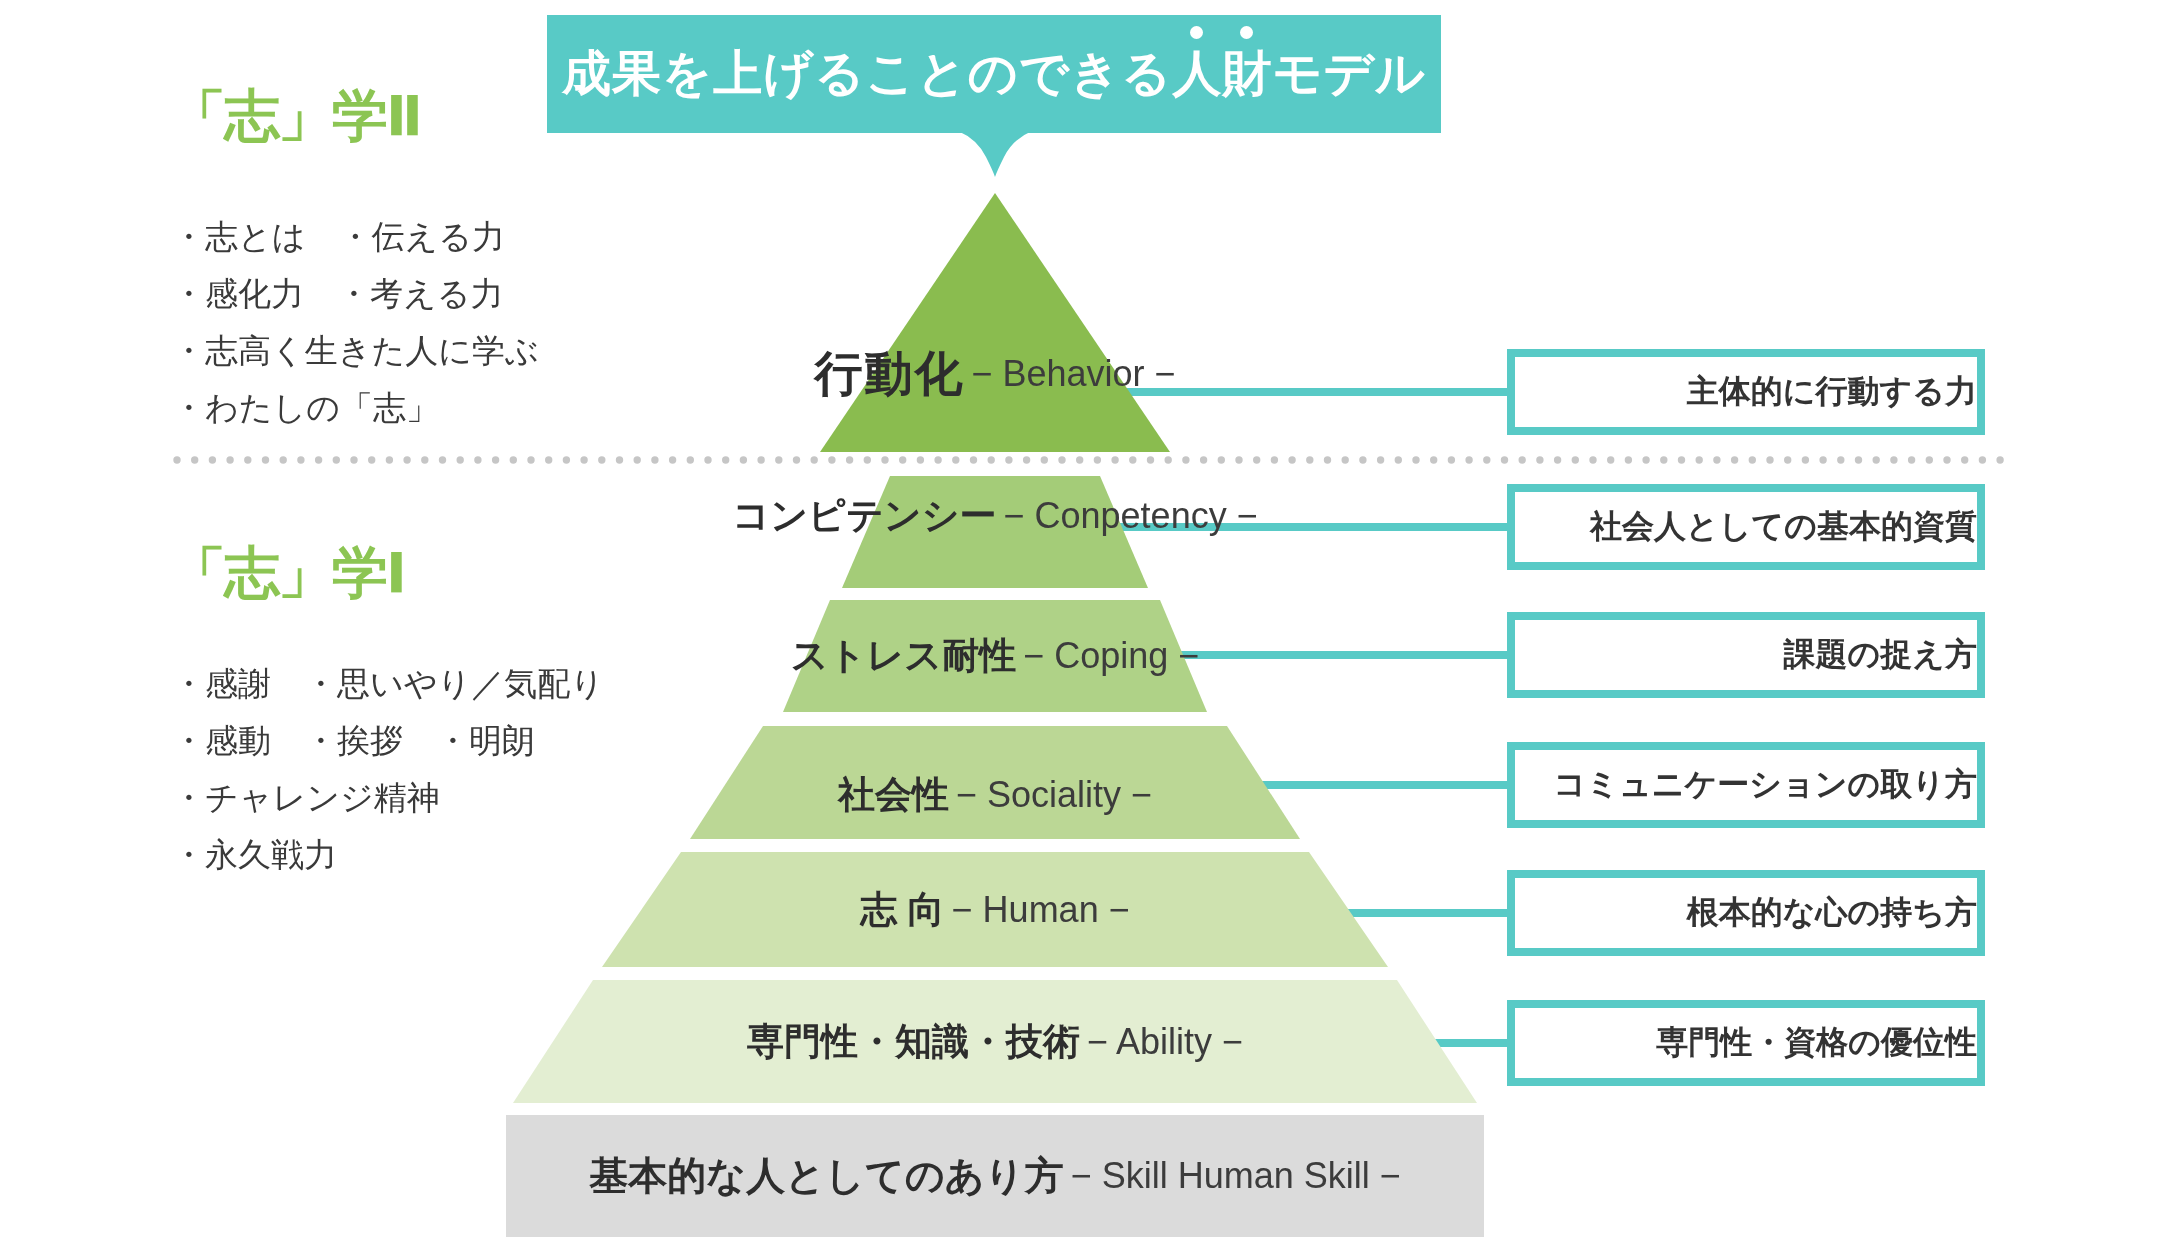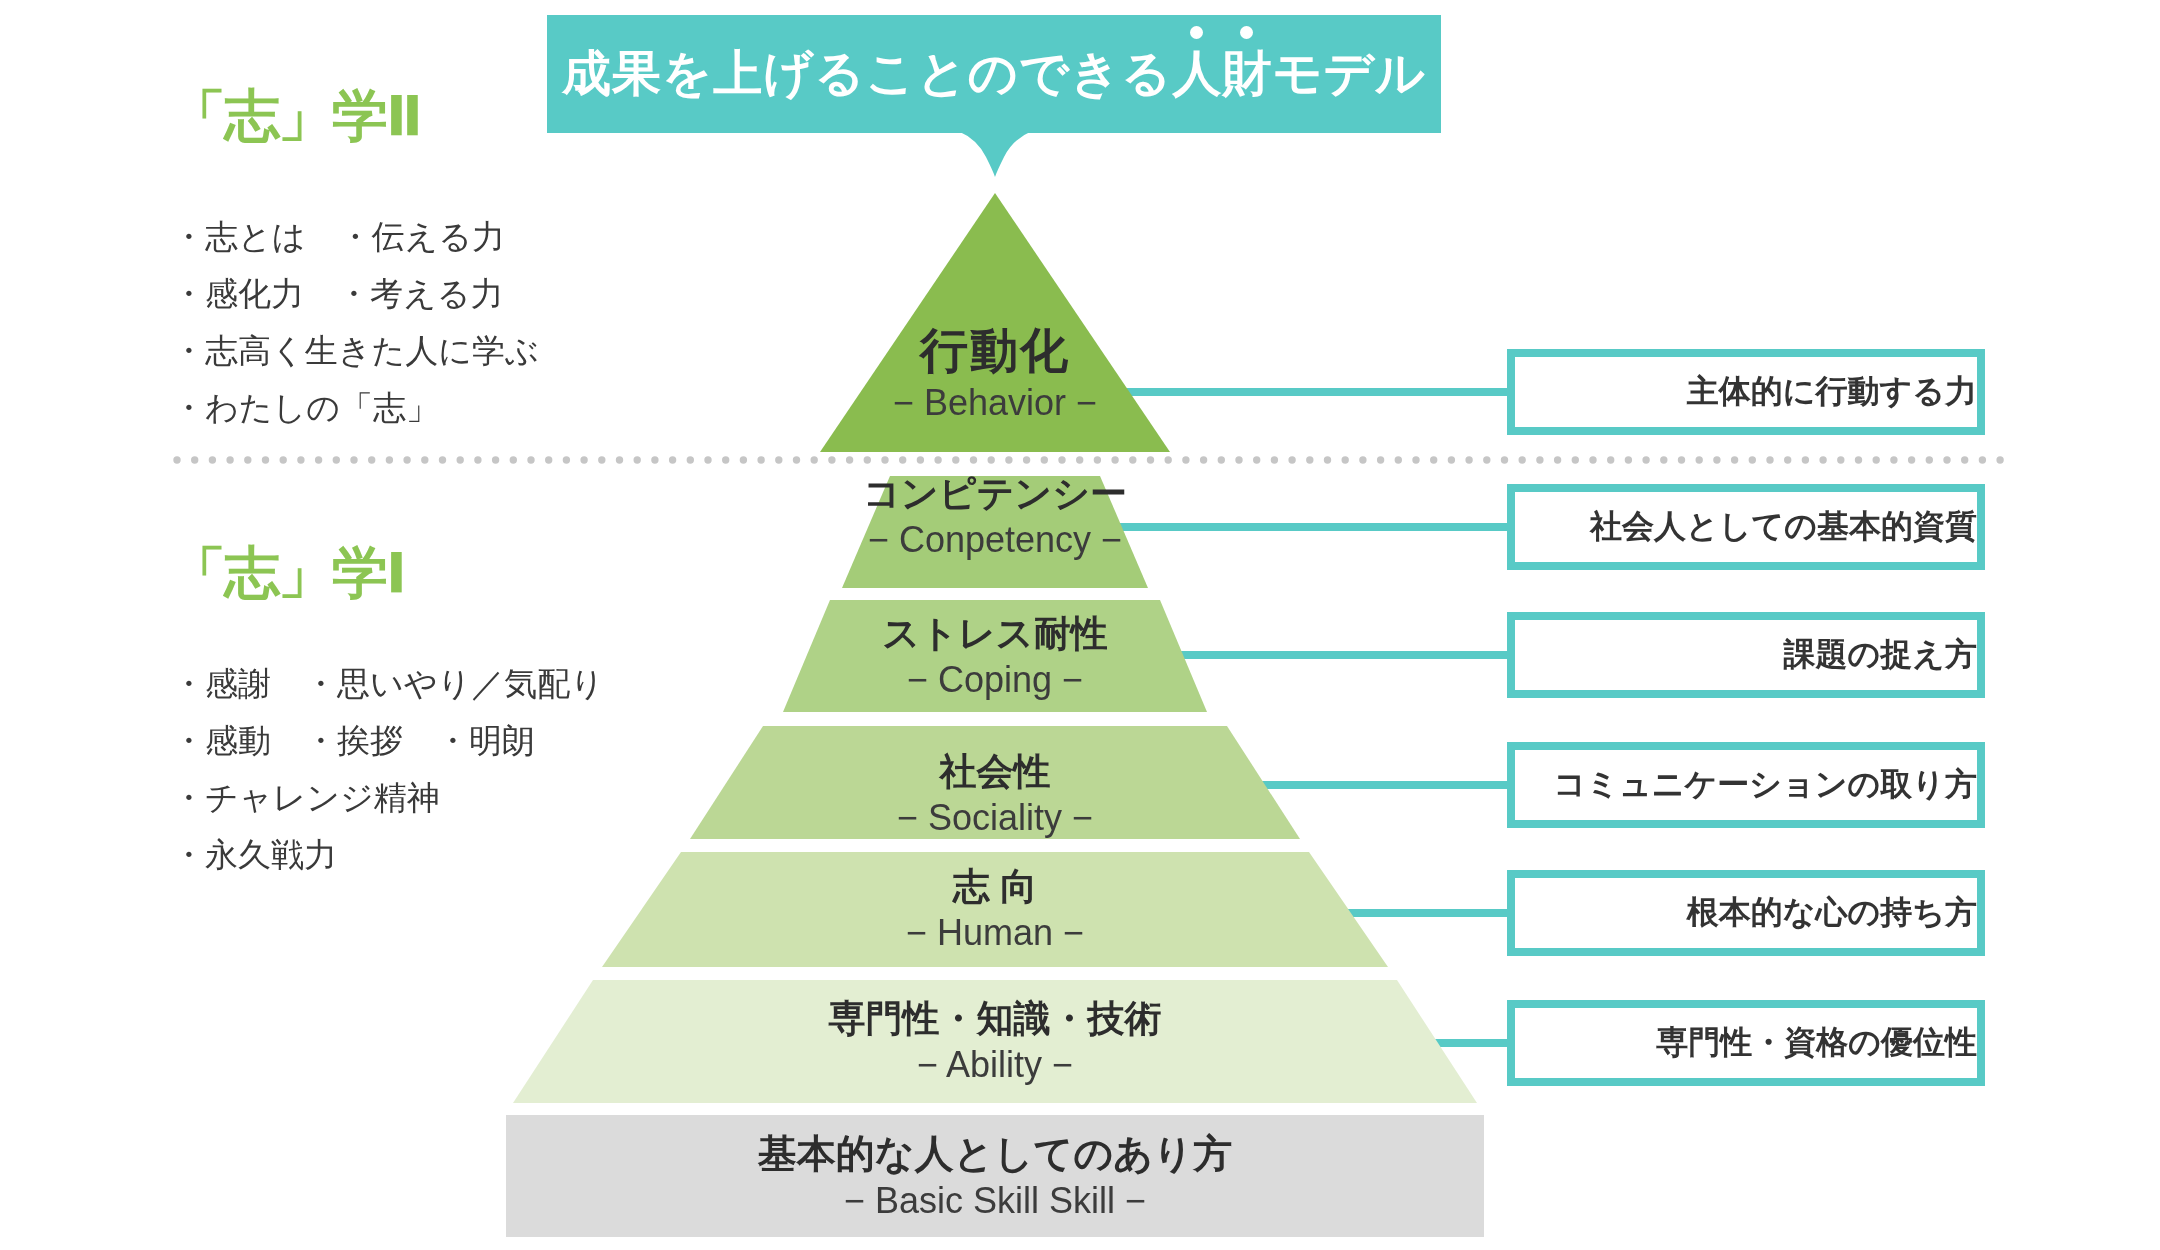--- a/index.html
+++ b/index.html
@@ -23,21 +23,21 @@
   .banner .dot.d2{left:calc(75% - 7px);}
   
   .sec-heading{
     position:absolute;left:170px;font-size:56px;font-weight:bold;
     letter-spacing:-2px;white-space:nowrap;line-height:1;
   }
   .sec-list{position:absolute;left:172px;font-size:33px;color:#3a3a3a;line-height:57px;white-space:nowrap;}
   
   .level-label{
     position:absolute;left:995px;transform:translateX(-50%);
-    display:flex;flex-direction:column;align-items:center;justify-content:center;gap:7px;
+    display:flex;flex-direction:row;align-items:center;justify-content:center;gap:7px;
     text-align:center;white-space:nowrap;
   }
   .level-label .jp{font-weight:bold;color:#2d2d2d;font-size:37px;line-height:1.08;}
   .level-label .en{color:#3c3c3c;font-size:36px;line-height:1.05;}
   .lv-top .jp{font-size:48px;letter-spacing:2px;}
   .lv-base .jp{font-size:39px;}
   
   .note-box{
     position:absolute;left:1507px;width:478px;height:86px;box-sizing:border-box;
     background:#ffffff;display:flex;align-items:center;justify-content:flex-end;
@@ -114,21 +114,21 @@
   <div class="level-label" style="top:852px;height:115px;">
     <span class="jp">志 向</span>
     <span class="en">− Human −</span>
   </div>
   <div class="level-label" style="top:980px;height:123px;">
     <span class="jp">専門性・知識・技術</span>
     <span class="en">− Ability −</span>
   </div>
   <div class="level-label lv-base" style="top:1115px;height:122px;">
     <span class="jp">基本的な人としてのあり方</span>
-    <span class="en">− Basic Skill Skill −</span>
+    <span class="en">− Skill Human Skill −</span>
   </div>
 
   <div class="note-box" style="top: 349px; border-color: rgb(88, 202, 198); border-style: solid; border-width: 8px;">
     <span>主体的に行動する力</span>
   </div>
   <div class="note-box" style="top: 484px; border-color: rgb(88, 202, 198); border-style: solid; border-width: 8px;">
     <span>社会人としての基本的資質</span>
   </div>
   <div class="note-box" style="top: 612px; border-color: rgb(88, 202, 198); border-style: solid; border-width: 8px;">
     <span>課題の捉え方</span>

